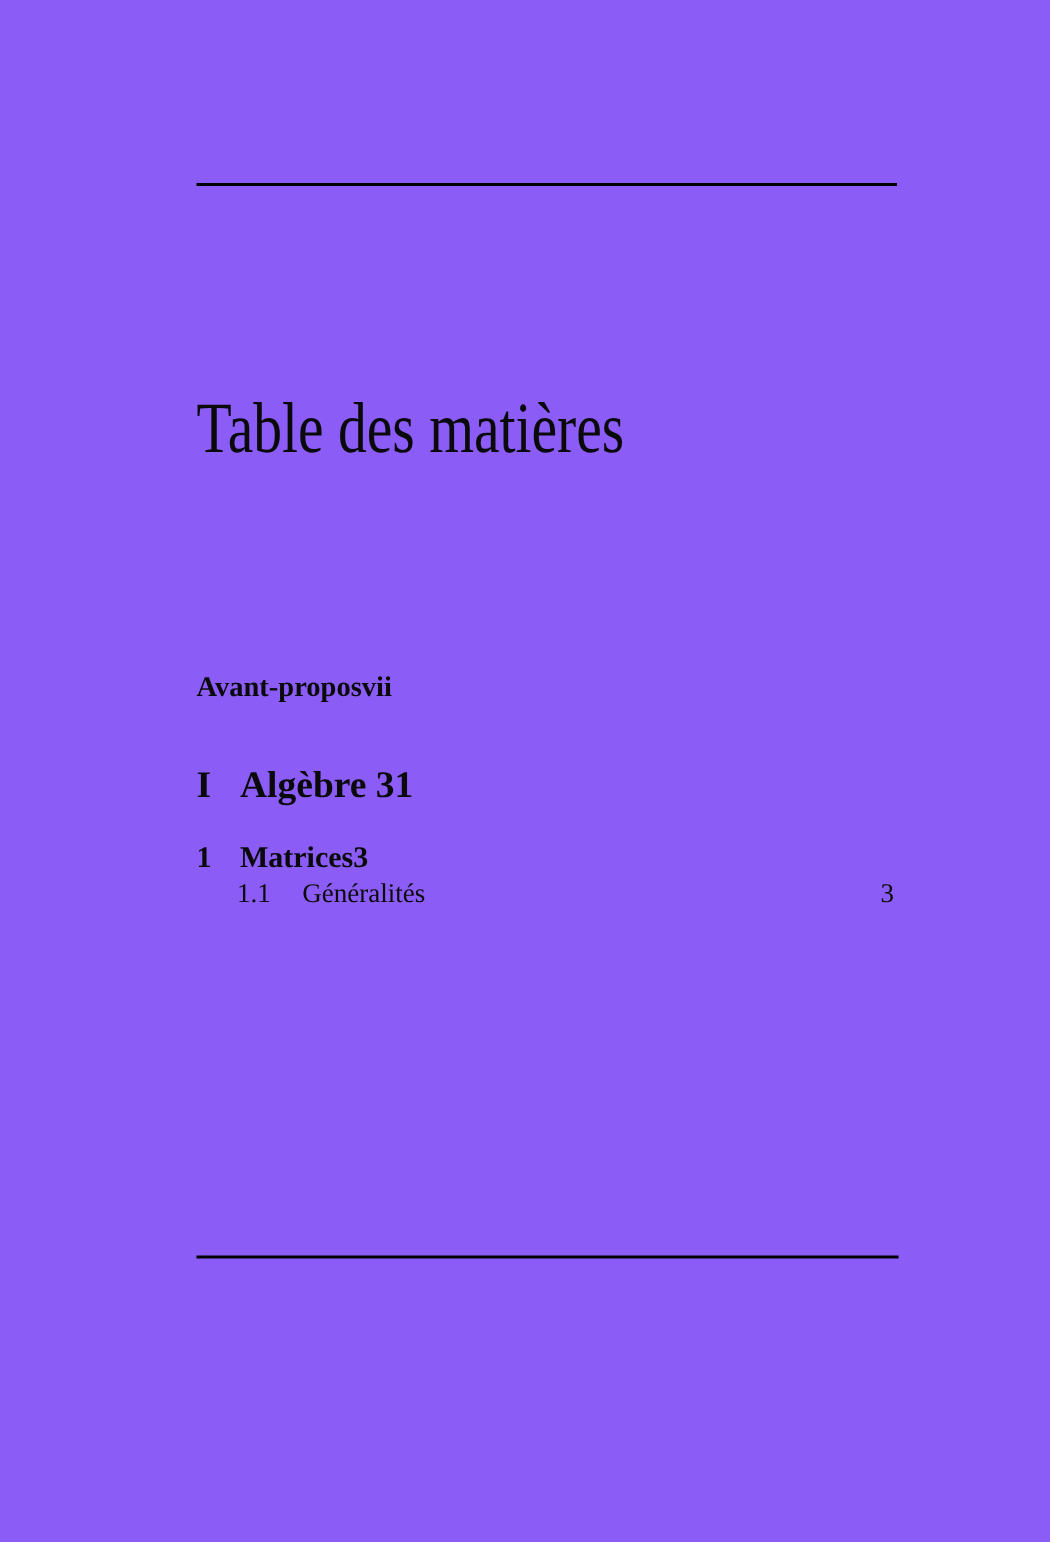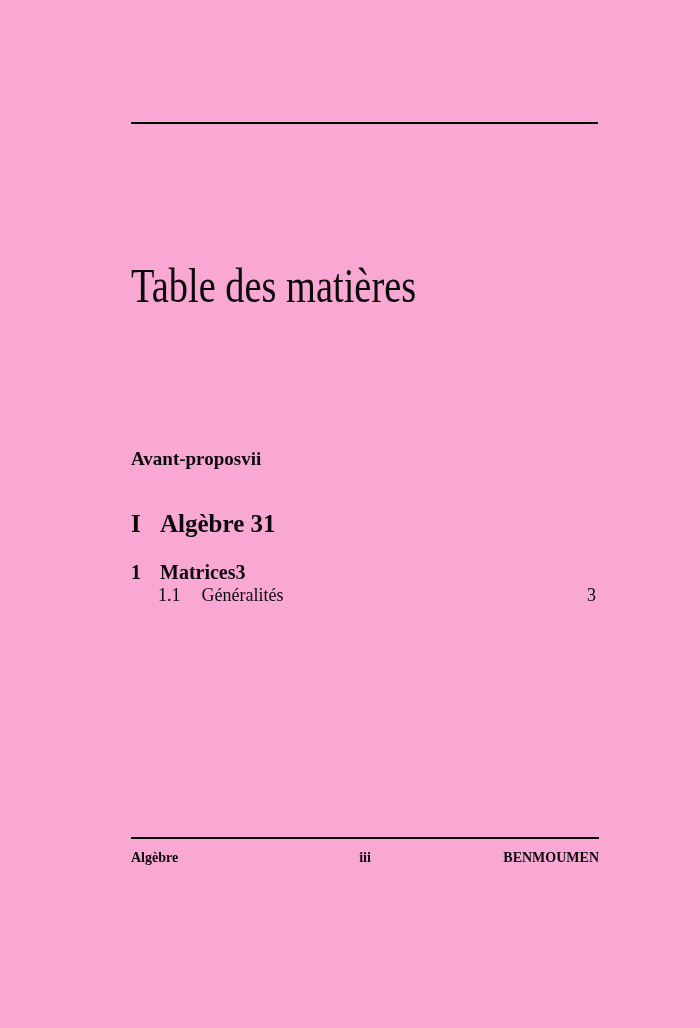--- a/index.html
+++ b/index.html
@@ -3,21 +3,21 @@
 <meta charset="utf-8">
 <style>
   html, body { margin: 0; padding: 0; }
   body {
     width: 700px; height: 1028px;
     background: #ffffff;
     font-family: "Liberation Serif", "DejaVu Serif", serif;
     color: #0a0a0a;
     -webkit-font-smoothing: antialiased;
   }
-  .page { position: relative; width: 700px; height: 1028px; background: #f9a8d4; overflow: hidden; }
+  .page { position: relative; width: 700px; height: 1028px; background: #8b5cf6; overflow: hidden; }
 
   .rule { position: absolute; background: #000; }
   .rule-top    { left: 131px; top: 122px; width: 467px; height: 1.6px; }
   .rule-footer { left: 131px; top: 837px; width: 468px; height: 2.4px; }
 
   .doc-title {
     position: absolute; left: 131px; top: 262px; margin: 0;
     font-size: 48px; font-weight: 400; line-height: 1;
     white-space: nowrap;
     transform: scaleX(0.8); transform-origin: left top;
@@ -96,19 +96,14 @@
       <span class="num">1.1</span>
       <span class="title">Généralités</span>
       <span class="leader"></span>
       <span class="page">3</span>
     </li>
 
   </ul>
 
   <div class="rule rule-footer"></div>
 
-  <div class="page-footer">
-    <span class="left">Algèbre</span>
-    <span class="center">iii</span>
-    <span class="right">BENMOUMEN</span>
-  </div>
 
 </div>
 
 </body></html>

